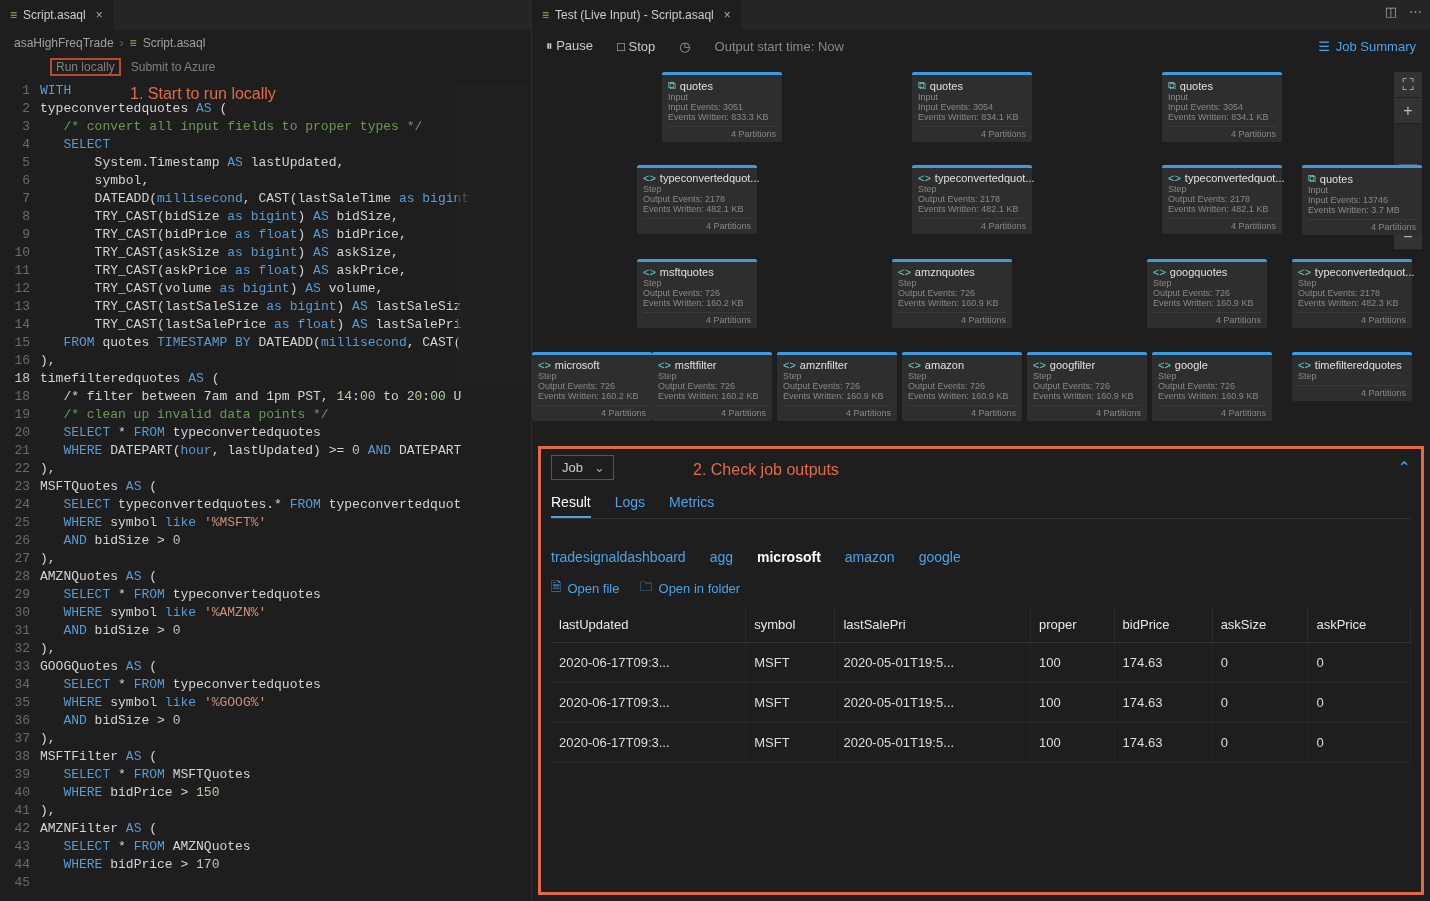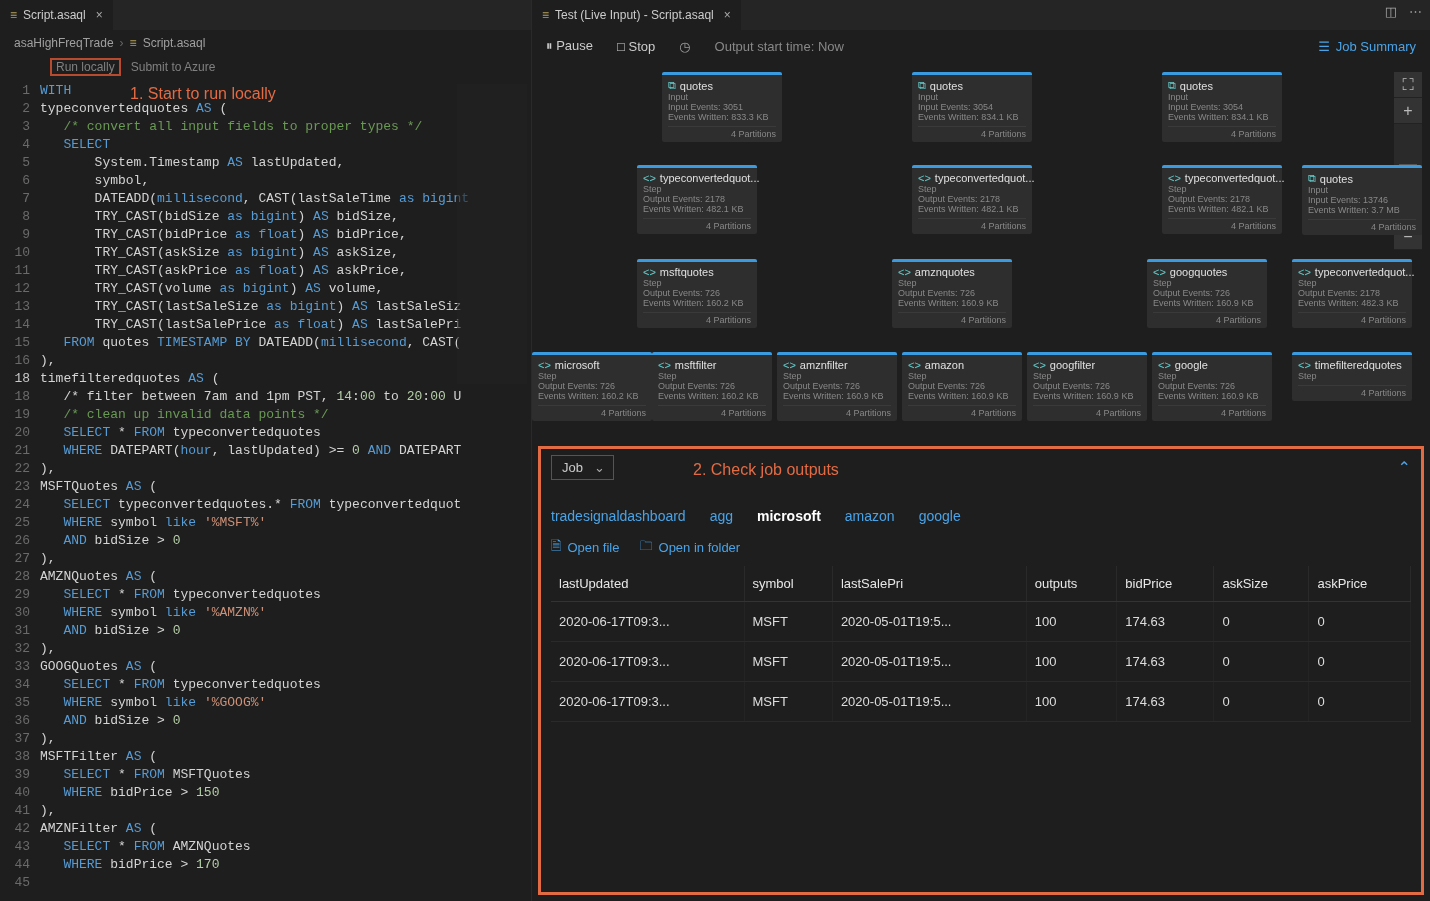--- a/index.html
+++ b/index.html
@@ -318,38 +318,43 @@
         <div class="nb">4 Partitions</div>
       </div>
     </div>
 
   <div class="bottom-panel">
     <div class="ann ann2" style="position:absolute; left:152px; top:12px;">2. Check job outputs</div>
     <div class="job-row">
       <div class="job-select">Job</div>
       <span class="chevup">⌃</span>
     </div>
+    <div class="tabs2" id="tabs2">
+        <span class="active">Result</span>
+        <span>Logs</span>
+        <span>Metrics</span>
+      </div>
     <div class="tabs3" id="tabs3">
         <span>tradesignaldashboard</span>
         <span>agg</span>
         <span class="active">microsoft</span>
         <span>amazon</span>
         <span>google</span>
       </div>
     <div class="open-row">
       <span>🗎 <span>Open file</span></span>
       <span>🗀 <span>Open in folder</span></span>
     </div>
     <table class="results">
       <thead>
           <tr id="thead-row">
             <th>lastUpdated</th>
             <th>symbol</th>
             <th>lastSalePri</th>
-            <th>outputs</th>
+            <th>proper</th>
             <th>bidPrice</th>
             <th>askSize</th>
             <th>askPrice</th>
           </tr>
         </thead>
       <tbody id="tbody">
           <tr>
             <td>2020-06-17T09:3...</td>
             <td>MSFT</td>
             <td>2020-05-01T19:5...</td>

